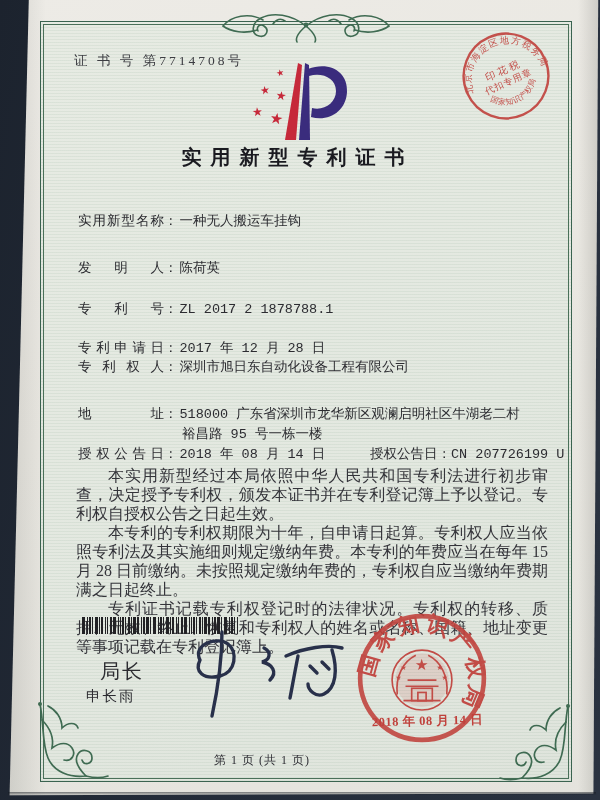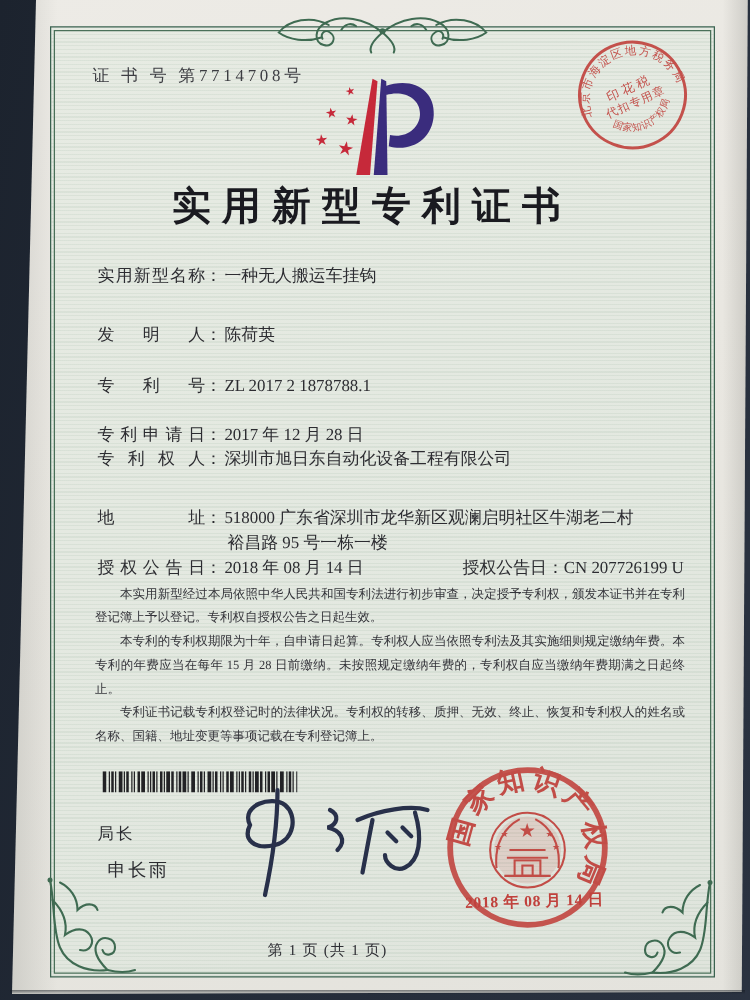--- a/index.html
+++ b/index.html
@@ -42,43 +42,43 @@
   
   .cert-no{
     position:absolute;left:74px;top:52px;
     font-size:13.5px;letter-spacing:3px;color:#3c3d42;
   }
   
   .logo{position:absolute;left:248px;top:60px;}
   
   .title{
     position:absolute;left:40px;top:144px;width:506px;text-align:center;
-    font-size:31px;font-weight:700;letter-spacing:9px;text-indent:9px;color:#1a1a20;
+    font-size:20px;font-weight:700;letter-spacing:9px;text-indent:9px;color:#1a1a20;
   }
   
   .fields{position:absolute;left:78px;top:0;right:48px;font-size:13.5px;color:#2c2c31;}
-  .f-row{position:absolute;left:0;white-space:nowrap;}
+  .f-row{position:absolute;left:0;white-space:nowrap;font-family:Liberation Mono, monospace;}
   .f-label{
     display:inline-block;width:86px;vertical-align:top;
     text-align:justify;text-align-last:justify;
   }
   .f-colon{display:inline-block;}
   .f-value{display:inline-block;margin-left:2px;}
   .addr-line2{position:absolute;left:104px;top:20px;}
   .f-right-pair{position:absolute;left:292px;top:0;}
   
   .body-text{
     position:absolute;left:76px;top:466px;width:472px;
-    font-size:10px;line-height:19px;color:#34343a;text-align:justify;
+    font-size:16px;line-height:19px;color:#34343a;text-align:justify;
   }
   .body-text p{margin:0;text-indent:2em;}
   
   .barcode{position:absolute;left:82px;top:617px;}
   
-  .signer-title{position:absolute;left:78px;top:658px;font-size:13px;color:#2c2c31;letter-spacing:2px;}
+  .signer-title{position:absolute;left:100px;top:658px;font-size:20px;color:#2c2c31;letter-spacing:2px;}
   .signer-name{position:absolute;left:86px;top:687px;font-size:14.5px;color:#2c2c31;letter-spacing:2px;}
   .signature{position:absolute;left:178px;top:626px;}
   
   .office-seal{position:absolute;left:356px;top:612px;opacity:.93;}
   .seal-date{
     position:absolute;left:372px;top:712px;width:180px;
     font-size:12.5px;color:#c0413c;letter-spacing:.5px;transform:rotate(-1.5deg);
     font-weight:600;
   }
   

